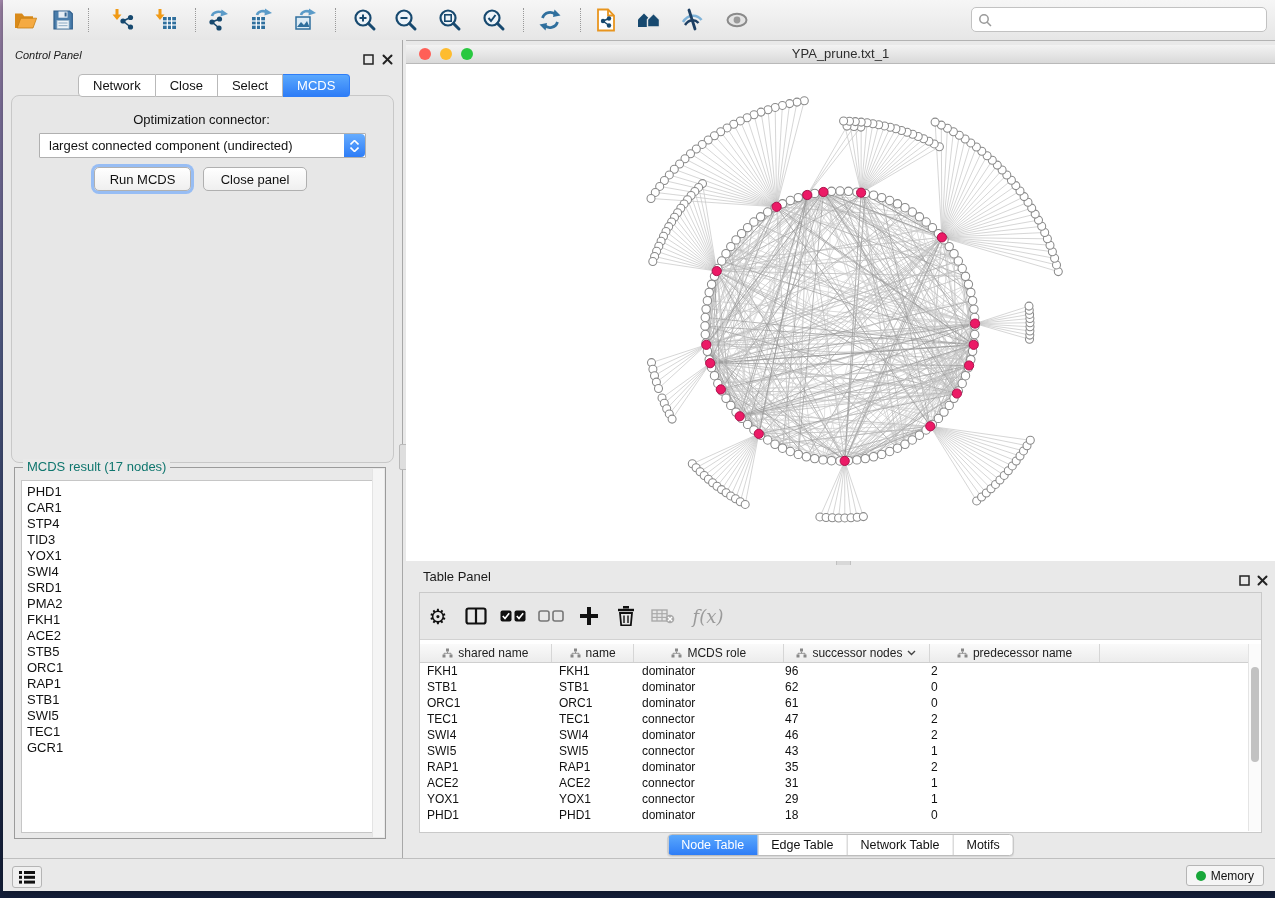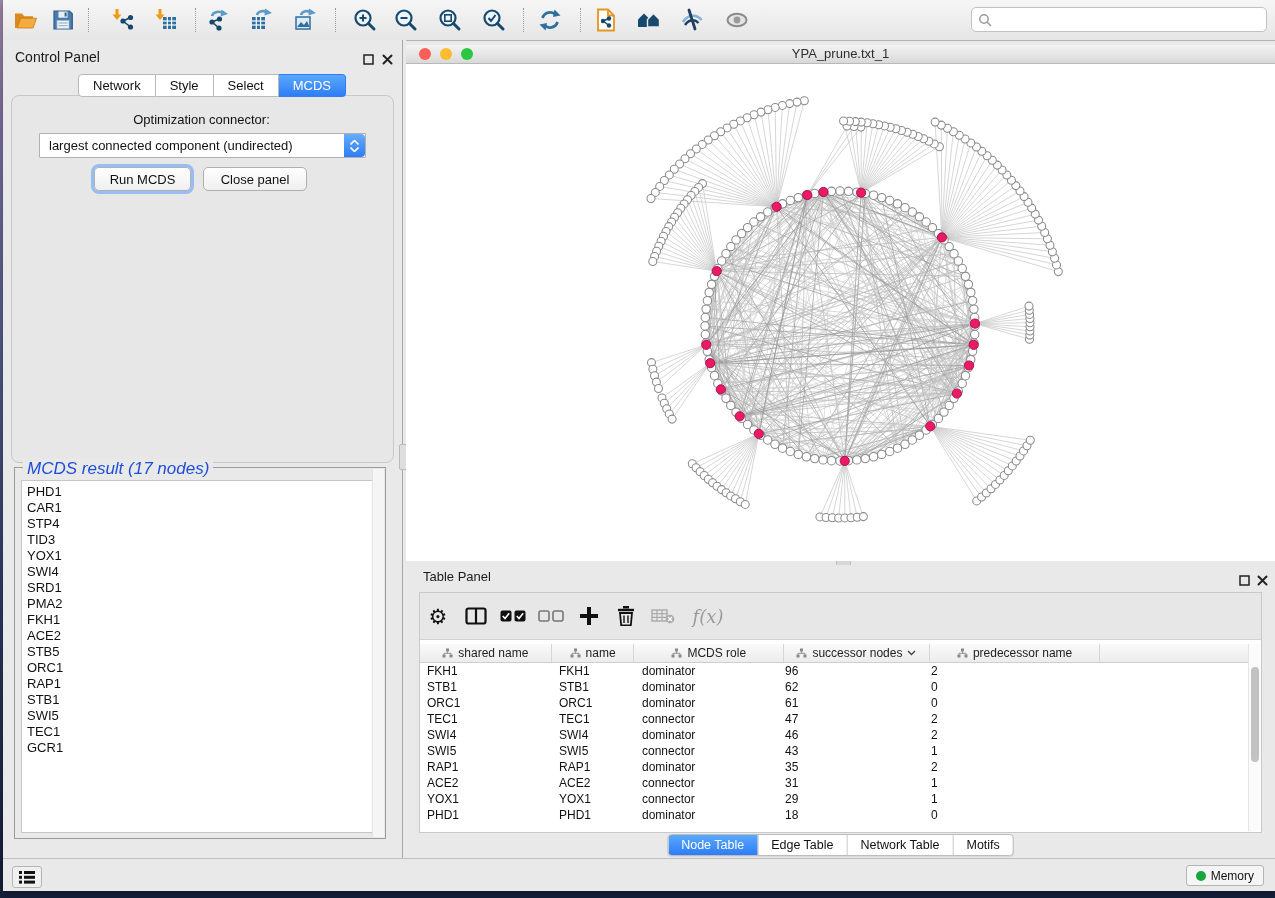--- a/index.html
+++ b/index.html
@@ -11,42 +11,42 @@
   .toolbar{position:absolute;left:0;top:0;right:0;height:40px;
     background:linear-gradient(#f6f6f6,#e6e6e6);border-bottom:1px solid #b3b3b3;}
   .tbi{position:absolute;top:7px;width:26px;height:26px;cursor:default;}
   .tb-sep{position:absolute;top:8px;height:24px;border-left:1px dotted #999;}
   .searchbox{position:absolute;right:8px;top:7px;width:296px;height:25px;background:#fff;
     border:1px solid #c2c2c2;border-radius:5px;box-sizing:border-box;display:flex;align-items:center;padding:0 6px;}
   .searchbox input{border:none;outline:none;flex:1;font-size:12px;background:transparent;margin-left:4px;font-family:"Liberation Sans",sans-serif;}
 
   
   .control-panel{position:absolute;left:0;top:40px;width:397px;bottom:33px;background:#e9e9e9;}
-  .cp-title{position:absolute;left:12px;top:9px;font-size:14px;color:#1a1a1a;}
+  .cp-title{position:absolute;left:12px;top:9px;font-size:11px;color:#1a1a1a;font-style:italic;}
   .panel-ico{position:absolute;width:12px;height:12px;}
   .cp-box{position:absolute;left:8px;width:381px;top:55px;height:366px;background:#e7e7e7;
     border:1px solid #c8c8c8;border-radius:8px;}
   .seg{position:absolute;top:34px;left:75px;display:flex;z-index:3;}
   .seg-tab{height:21px;line-height:21px;padding:0 14px;font-size:13px;background:#fff;color:#111;
     border:1px solid #b9b9b9;border-left:none;cursor:default;}
   .seg-tab:first-child{border-left:1px solid #b9b9b9;border-radius:4px 0 0 4px;}
   .seg-tab:last-child{border-radius:0 4px 4px 0;}
   .seg-tab.active{background:linear-gradient(#5aa8fd,#2e7df7);color:#fff;border-color:#2e7df7;}
   .opt-label{position:absolute;top:72px;left:0;right:0;text-align:center;font-size:13px;color:#111;}
   .dropdown{position:absolute;left:36px;right:34px;top:93px;height:25px;background:#fff;
     border:1px solid #b0b0b0;border-radius:1px;box-sizing:border-box;display:flex;align-items:center;}
   .dropdown .val{flex:1;font-size:13px;color:#111;padding-left:9px;white-space:nowrap;overflow:hidden;}
   .dd-step{width:21px;align-self:stretch;background:linear-gradient(#66acfe,#2e7df7);
     border-radius:0 4px 4px 0;display:flex;flex-direction:column;align-items:center;justify-content:center;gap:2px;}
   .btn{position:absolute;top:127px;height:24px;background:linear-gradient(#fff,#efefef);
     border:1px solid #b0b0b0;border-radius:5px;font-size:13px;color:#111;box-sizing:border-box;
     display:flex;align-items:center;justify-content:center;cursor:default;}
   .btn.focusring{box-shadow:0 0 0 3px rgba(108,166,250,.65);}
   .group{position:absolute;left:11px;right:14px;top:427px;bottom:19px;border:1px solid #9b9b9b;}
-  .group-legend{position:absolute;top:-9px;left:8px;background:#e9e9e9;padding:0 4px;font-size:17px;color:#1d4ed8;font-style:italic;}
+  .group-legend{position:absolute;top:-9px;left:8px;background:#e9e9e9;padding:0 4px;font-size:13px;color:#0f766e;}
   .mcds-list{position:absolute;left:6px;right:6px;top:12px;bottom:5px;background:#fff;
     border:1px solid #c6c6c6;overflow:hidden;font-size:13px;line-height:16px;color:#111;padding:3px 0 0 5px;}
   .mcds-scroll{position:absolute;right:1px;top:1px;bottom:1px;width:11px;background:#f5f5f5;border-left:1px solid #e4e4e4;}
 
   
   .v-splitter{position:absolute;left:397px;width:6px;top:40px;bottom:33px;background:#e9e9e9;}
   .v-splitter::before{content:"";position:absolute;left:2px;top:0;bottom:0;width:1px;background:#a8a8a8;}
   .v-handle{position:absolute;left:-1px;top:404px;width:8px;height:24px;background:#dedede;border:1px solid #b9b9b9;border-radius:2px;}
   .h-handle{position:absolute;left:833px;top:560px;width:13px;height:5px;background:#d8d8d8;border:1px solid #c0c0c0;border-radius:1px;}
 
@@ -258,21 +258,21 @@
     <span class="panel-ico" style="left:379px;top:11px">
       <svg width="11" height="11">
           <line x1="1.5" y1="1.5" x2="9.5" y2="9.5" stroke="#222" stroke-width="2" stroke-linecap="round"></line>
           <line x1="9.5" y1="1.5" x2="1.5" y2="9.5" stroke="#222" stroke-width="2" stroke-linecap="round"></line>
         </svg>
     </span>
 
     <div class="cp-box"></div>
     <div class="seg">
         <div class="seg-tab">Network</div>
-        <div class="seg-tab">Style</div>
+        <div class="seg-tab">Close</div>
         <div class="seg-tab">Select</div>
         <div class="seg-tab active">MCDS</div>
       </div>
 
     <div class="opt-label">Optimization connector:</div>
     <div class="dropdown">
       <span class="val">largest connected component (undirected)</span>
       <span class="dd-step">
         <svg width="9" height="5">
             <path d="M0.5 4.5 L4.5 0.5 L8.5 4.5" fill="none" stroke="#fff" stroke-width="1.6"></path>

